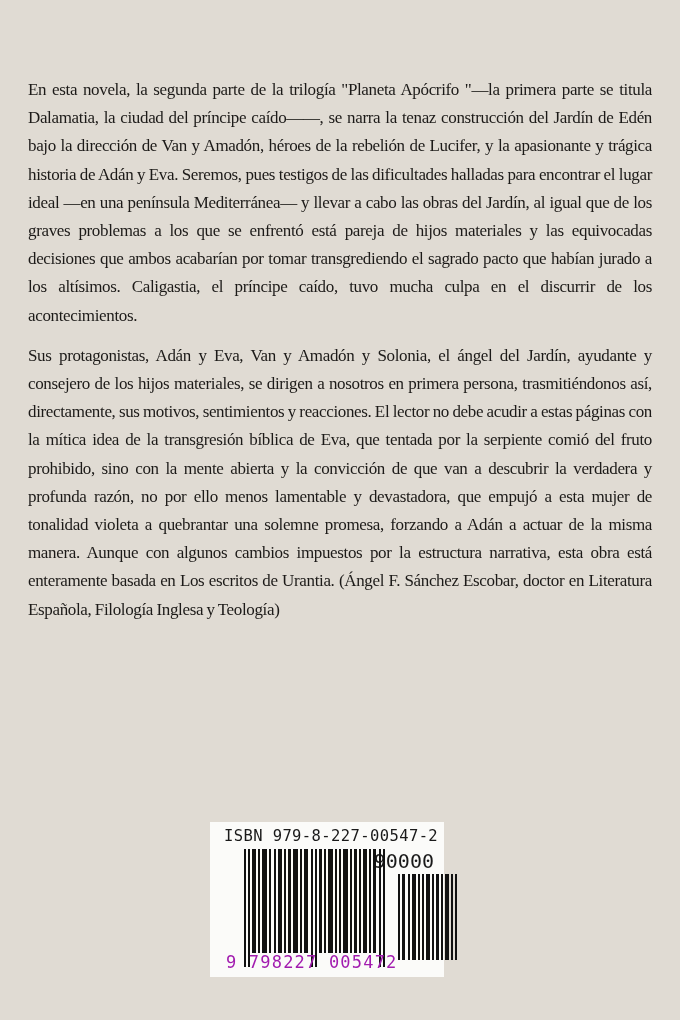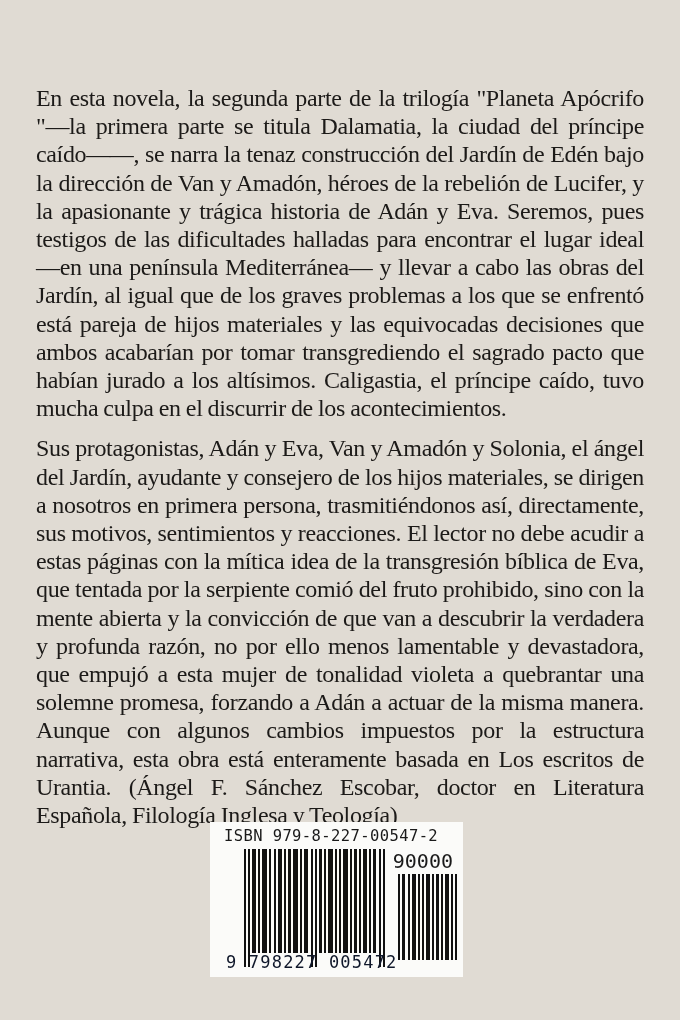--- a/index.html
+++ b/index.html
@@ -10,33 +10,33 @@
       overflow: hidden;
       font-family: "Liberation Serif", "DejaVu Serif", serif;
       color: #1c1a18;
     }
     .text-block {
       position: absolute;
       left: 28px; top: 76px;
       width: 624px;
     }
     .para {
-      margin: 8px;
-      font-size: 24px;
+      margin: 0;
+      font-size: 17px;
       line-height: 28.2px;
       text-align: justify;
       letter-spacing: -0.35px;
       word-spacing: -0.5px;
       hyphens: none;
     }
     .para + .para { margin-top: 12px; }
     .barcode-box {
       position: absolute;
       left: 210px; top: 822px;
-      width: 253px; height: 155px;
+      width: 234px; height: 155px;
       background: #fbfbf9;
     }
     .isbn-label {
       position: absolute;
       left: 14px; top: 5px;
       font-family: "DejaVu Sans Mono", "Liberation Mono", monospace;
       font-size: 15.5px;
       letter-spacing: 0.4px;
       color: #1a1a1a;
       white-space: nowrap;
@@ -47,21 +47,21 @@
       font-family: "DejaVu Sans Mono", "Liberation Mono", monospace;
       font-size: 20px;
       color: #1a1a1a;
     }
     .ean-number {
       position: absolute;
       left: 16px; top: 130px;
       font-family: "DejaVu Sans Mono", "Liberation Mono", monospace;
       font-size: 17px;
       letter-spacing: 1.2px;
-      color: #0f172a;
+      color: #a21caf;
       white-space: nowrap;
     }
     .bars-main {
       position: absolute; left: 34px; top: 27px;
       width: 143px; height: 118px;
     }
     .bars-addon {
       position: absolute; left: 188px; top: 52px;
       width: 59px; height: 86px;
     }

